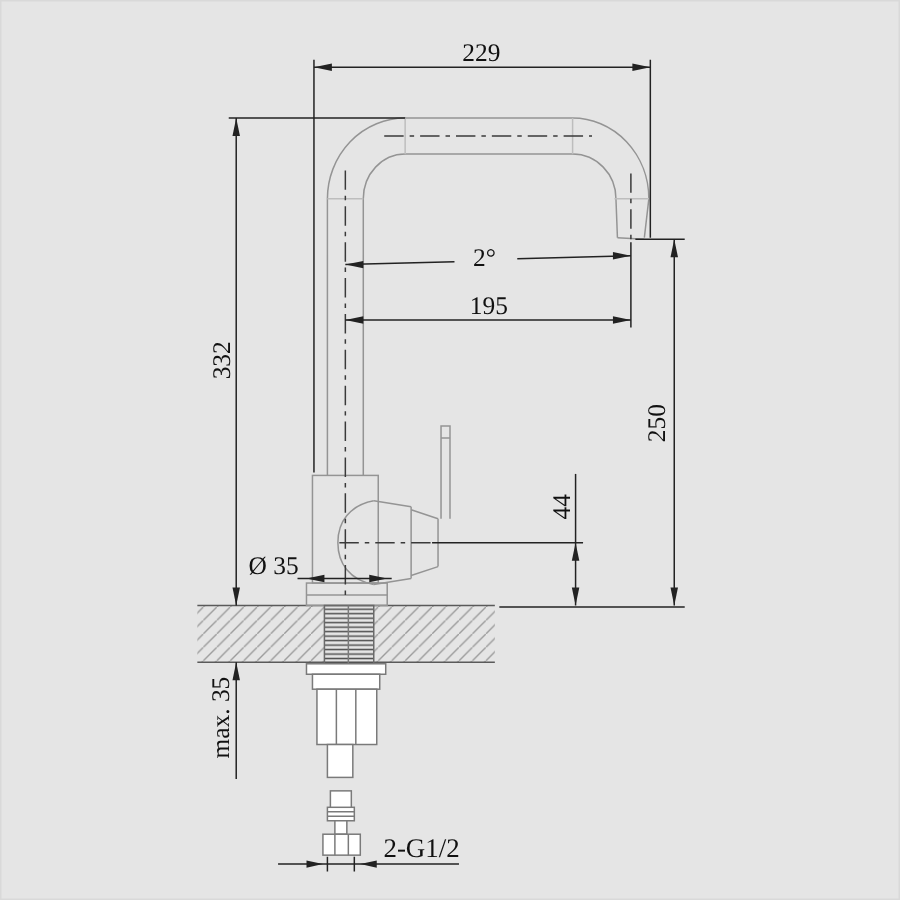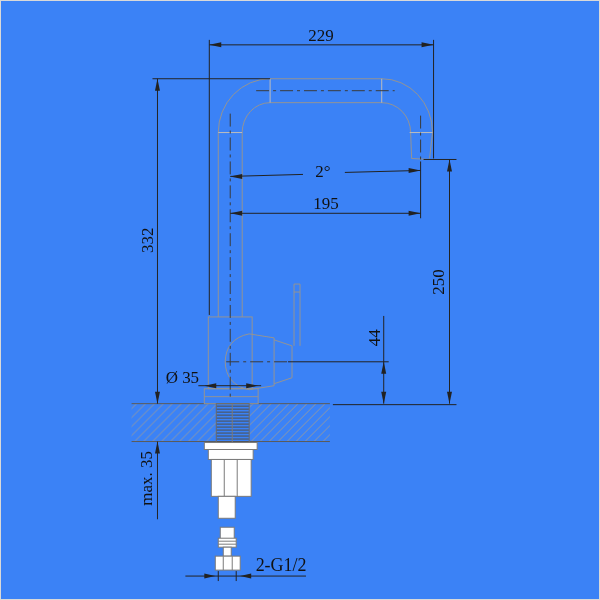--- a/index.html
+++ b/index.html
@@ -1,20 +1,20 @@
 <!DOCTYPE html>
 <html><head>
 <meta charset="utf-8">
 <style>
   html,body{margin:0;padding:0;background:#ffffff;}
   .canvas{
     position:relative;
     width:598px;height:598px;
     border:1px solid #d9d9d9;
-    background:#3b82f6;
+    background:#e5e5e5;
     font-family:"Liberation Serif","DejaVu Serif",serif;
   }
   svg{display:block;}
   .geo{stroke:#949494;stroke-width:1;fill:none;}
   .geo-light{stroke:#bdbdbd;stroke-width:1;fill:none;}
   .hw{stroke:#7a7a7a;stroke-width:1;fill:#ffffff;}
   .hwline{stroke:#7a7a7a;stroke-width:1;fill:none;}
   .deckline{stroke:#5a5a5a;stroke-width:1;fill:none;}
   .dim{stroke:#222222;stroke-width:1;fill:none;}
   .ctr{stroke:#3a3a3a;stroke-width:1;fill:none;stroke-dasharray:13 4 3 4;}

